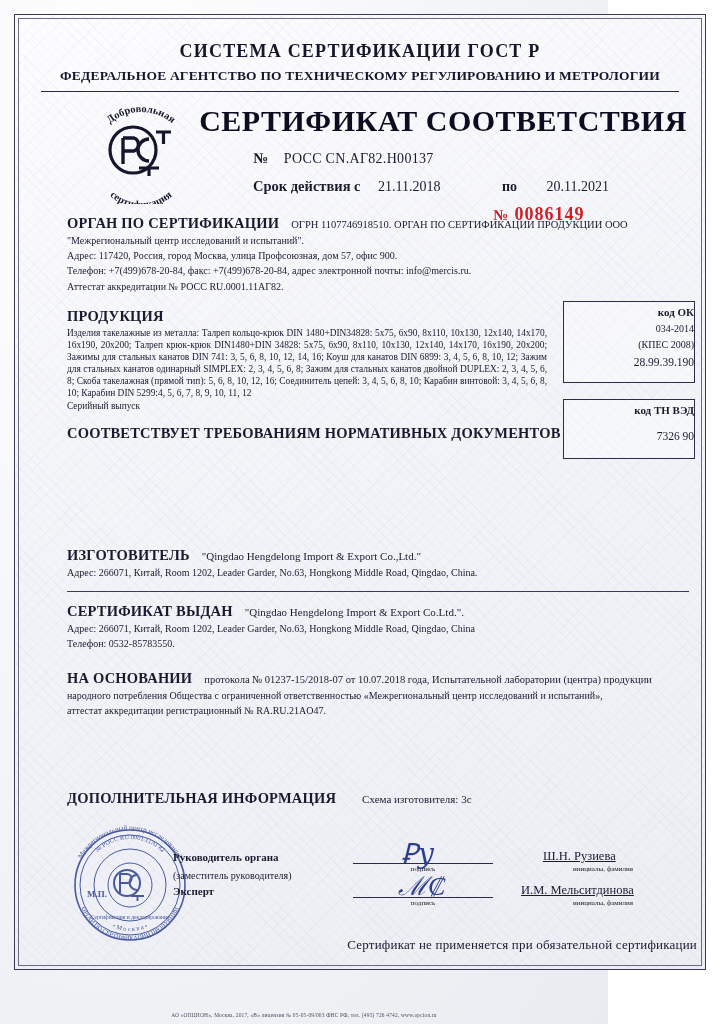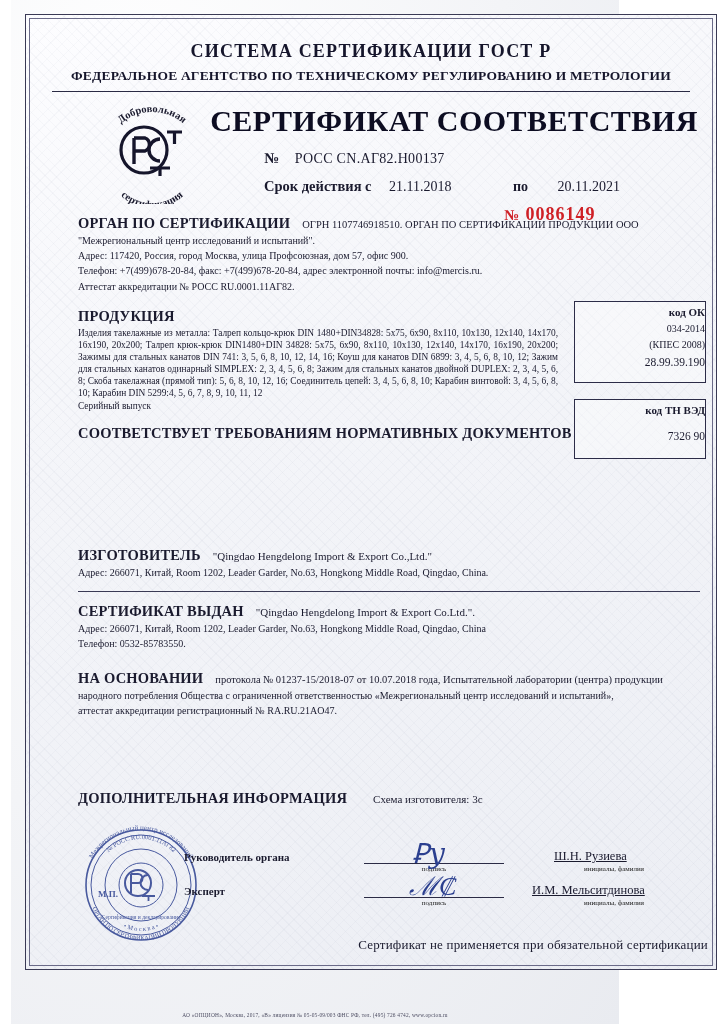--- a/index.html
+++ b/index.html
@@ -10,21 +10,21 @@
   body {
     width: 724px;
     height: 1024px;
     font-family: "Liberation Serif", serif;
     color: #1a1a2e;
     position: relative;
     overflow: hidden;
   }
   .page {
     position: absolute;
-    left: 11px; top: 0;
+    left: 0; top: 0;
     width: 608px; height: 1024px;
     background:
       radial-gradient(ellipse at 20% 15%, #ffffff 0%, #f3f4f7 55%, #e9ebf0 100%);
   }
   .frame {
     position: absolute;
     left: 14px; top: 14px;
     width: 692px; height: 956px;
     border: 1px solid #3a3a55;
     box-sizing: border-box;
@@ -399,20 +399,23 @@
               <path d="M 18,29 L 31,29 M 24.5,29 L 24.5,34" stroke="#2b3f8f" stroke-width="1.8" fill="none"></path>
             </g>
             <text x="73" y="100" font-family="Liberation Serif, serif" font-size="5.6" fill="#2b3f8f" text-anchor="middle">Сертификация и декларирование</text>
             <text x="30" y="78" font-family="Liberation Serif, serif" font-size="9" font-weight="bold" fill="#2b3f8f">М.П.</text>
           </svg>
         </div>
 
         <div class="sign-row" style="top:34px;">
           <span class="role">Руководитель органа</span>
         </div>
+        <div class="sign-row" style="top:52px;">
+          <span class="role sub">(заместитель руководителя)</span>
+        </div>
         <div class="sign-line" style="left:330px; top:48px; width:140px;"></div>
         <div class="sign-cap" style="left:330px; top:50px; width:140px;">подпись</div>
         <div class="sign-name" style="left:520px; top:34px;">Ш.Н. Рузиева</div>
         <div class="sign-cap" style="left:500px; top:50px; width:160px;">инициалы, фамилия</div>
         <div class="handsign" style="left:378px; top:18px; font-size:28px;">Ꝑу</div>
 
         <div class="sign-row" style="top:68px;">
           <span class="role">Эксперт</span>
         </div>
         <div class="sign-line" style="left:330px; top:82px; width:140px;"></div>

